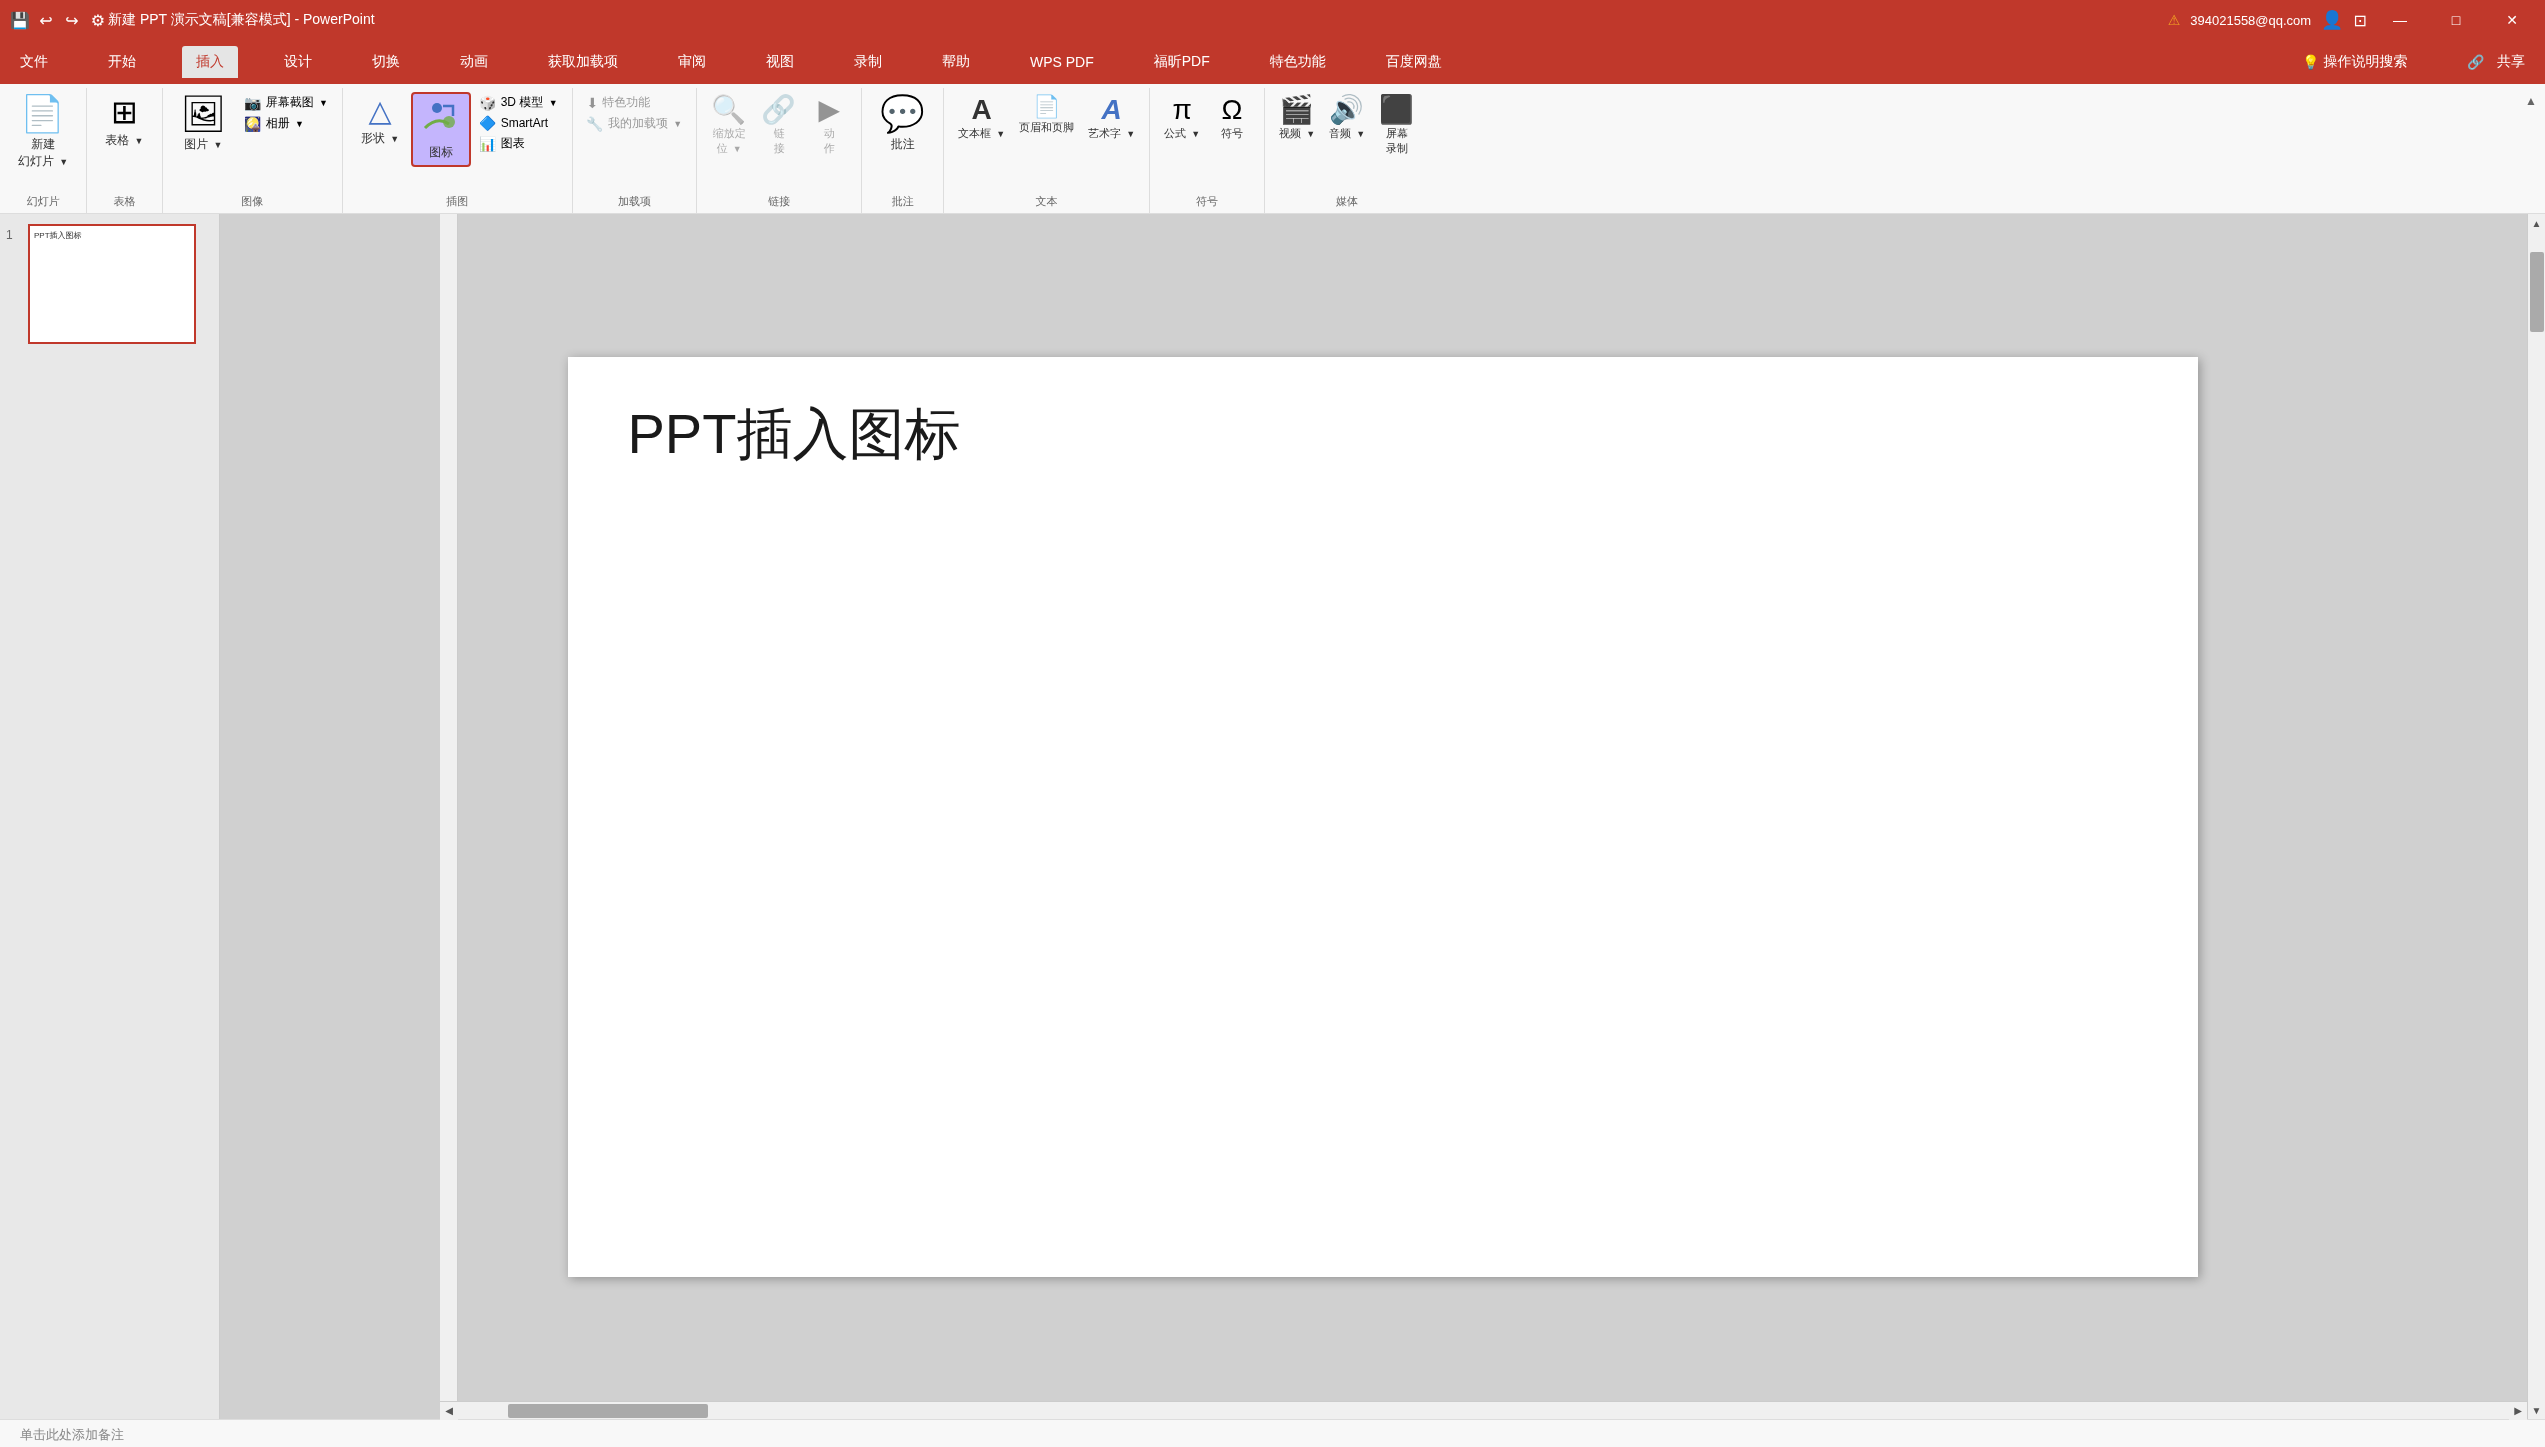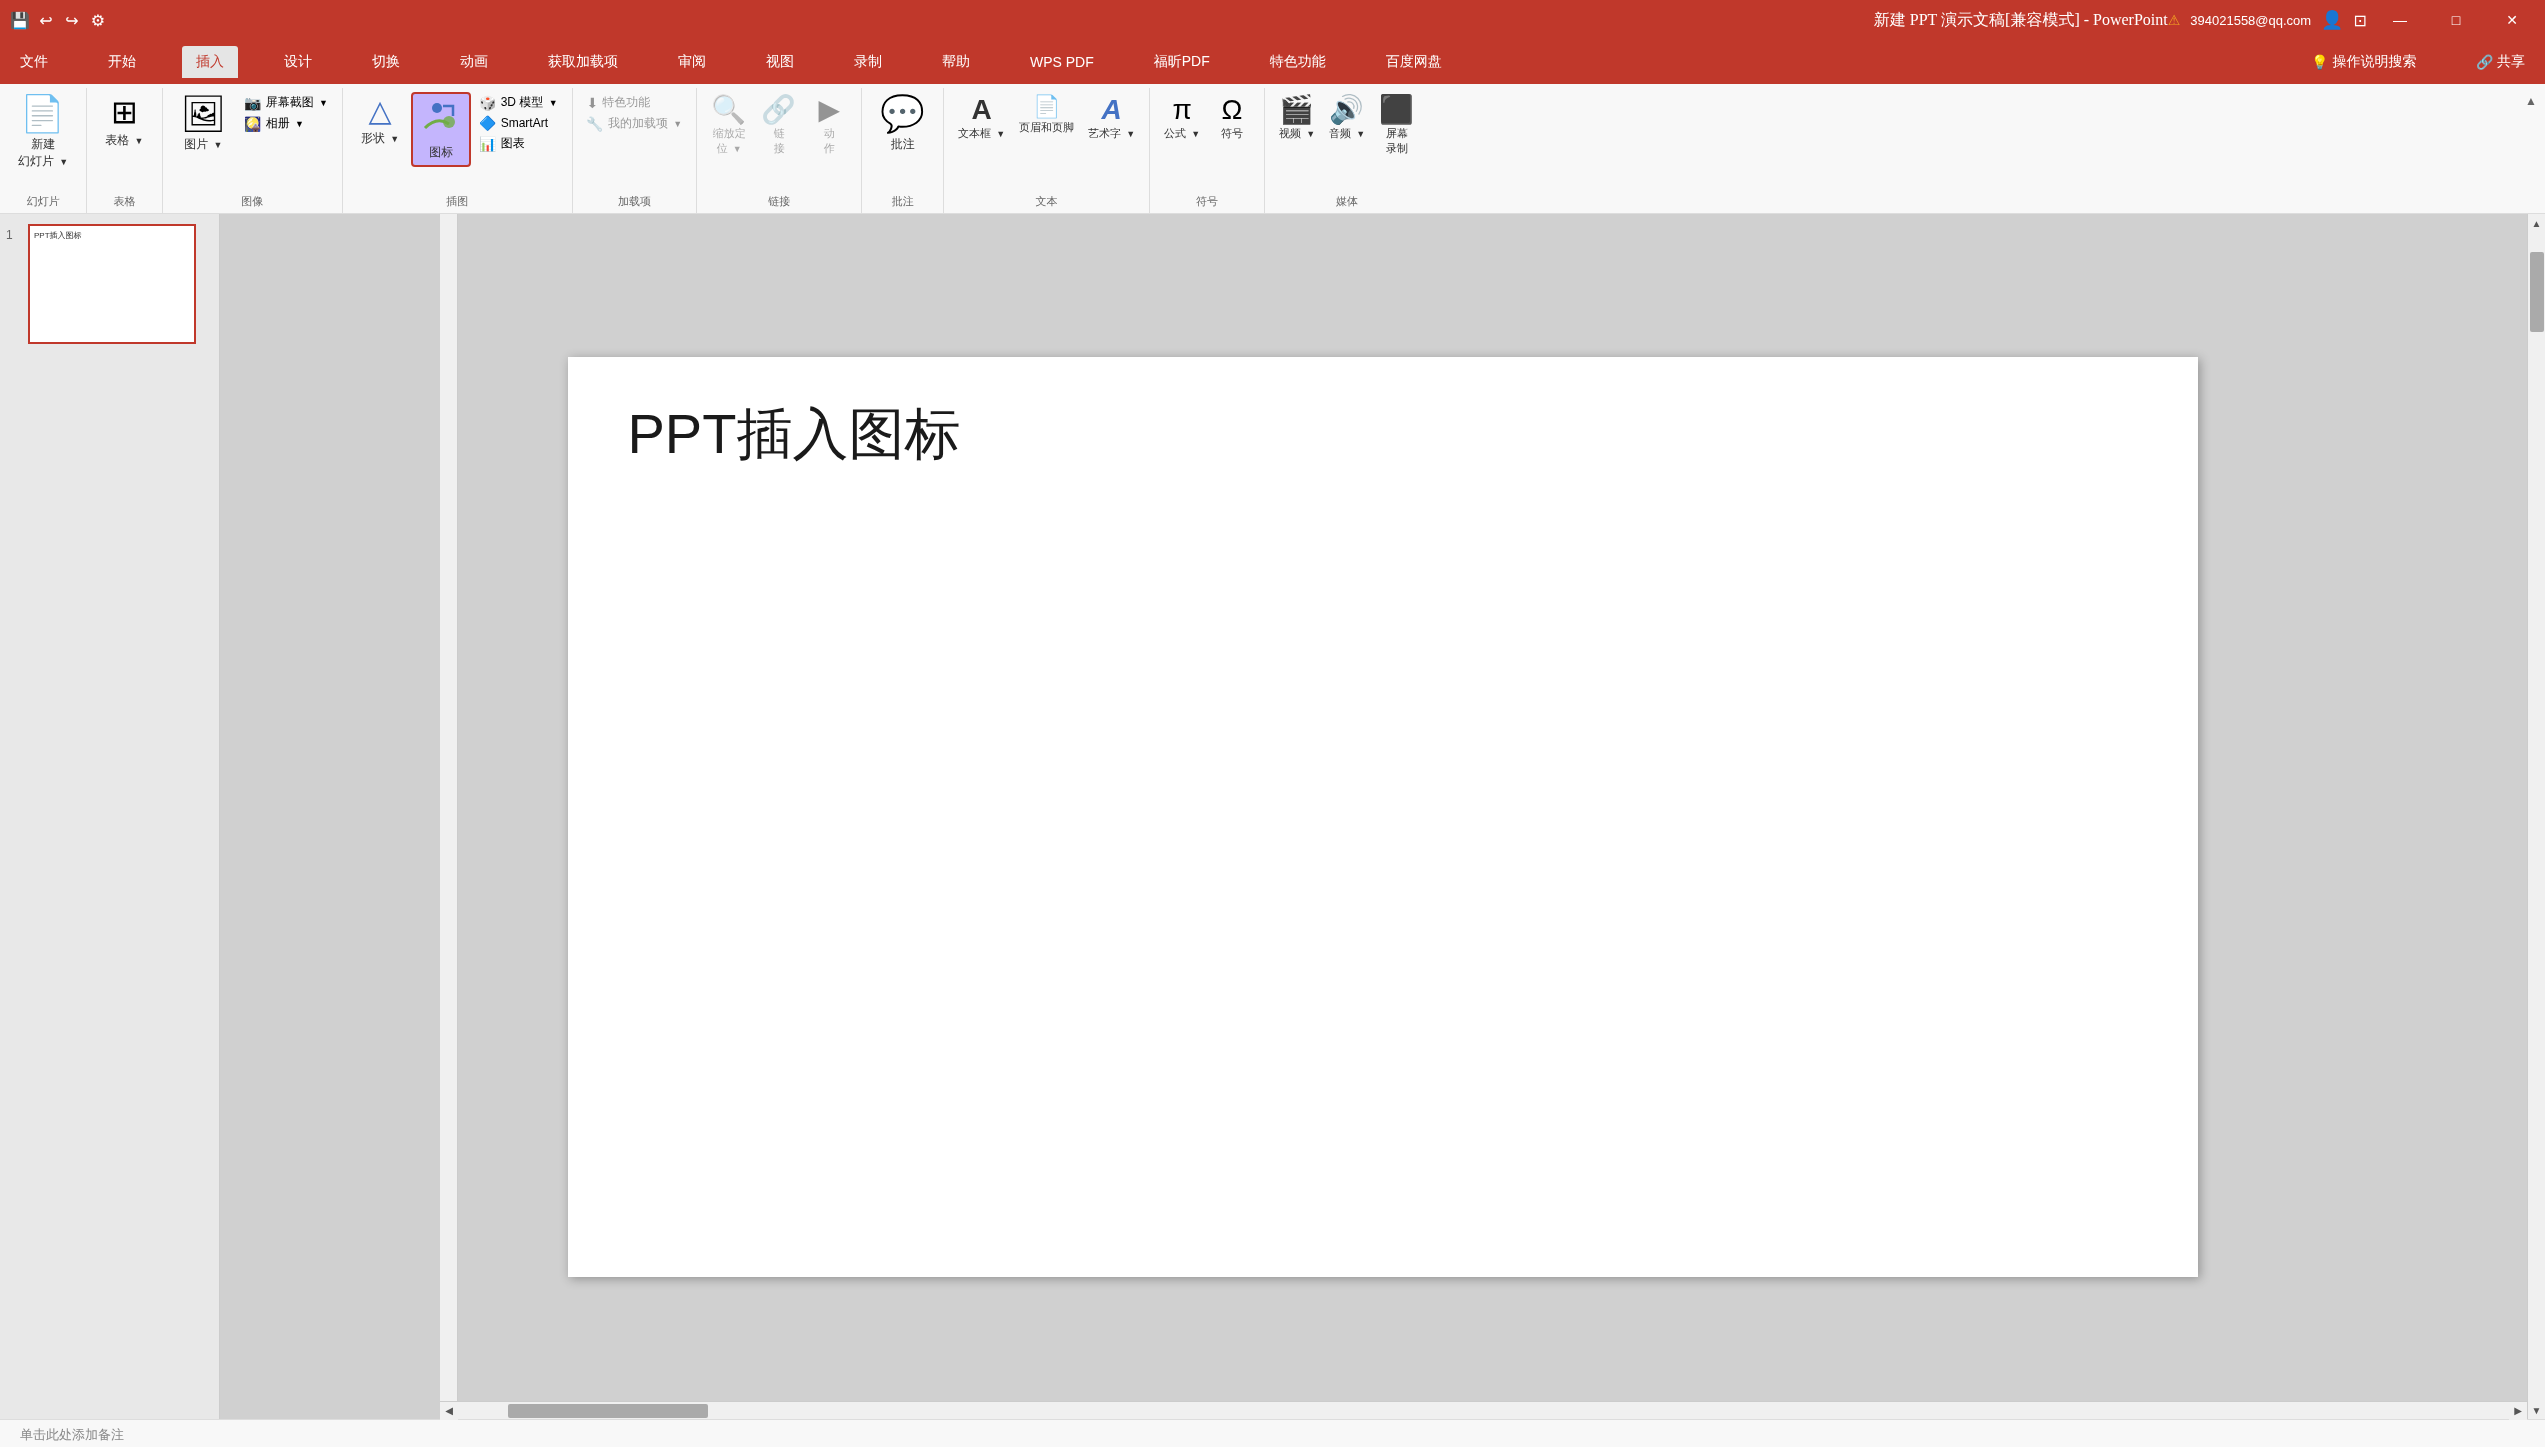--- a/index.html
+++ b/index.html
@@ -9,21 +9,21 @@
     .title-bar {
       height: 40px;
       background: #c0382b;
       display: flex;
       align-items: center;
       justify-content: space-between;
       padding: 0 10px;
       color: white;
     }
     .title-bar-left { display: flex; align-items: center; gap: 6px; }
-    .title-bar-center { flex: 1; text-align: right; font-size: 16px; font-family: Liberation Serif, serif; }
+    .title-bar-center { flex: 1; text-align: left; font-size: 14px; }
     .title-bar-right { display: flex; align-items: center; gap: 10px; font-size: 13px; }
     .title-btn { width: 20px; height: 20px; display: flex; align-items: center; justify-content: center; cursor: pointer; color: white; font-size: 16px; }
     .win-btn { width: 46px; height: 40px; display: flex; align-items: center; justify-content: center; cursor: pointer; color: white; font-size: 14px; }
 
     
     .menu-bar {
       height: 44px;
       background: #c0382b;
       display: flex;
       align-items: center;
@@ -233,21 +233,21 @@
   <div class="menu-item">福昕PDF</div>
   <div class="menu-item">特色功能</div>
   <div class="menu-item">百度网盘</div>
   <div style="flex:1;"></div>
   <div class="menu-item" style="display:flex;align-items:center;gap:4px;">
     <span>💡</span>
     <span>操作说明搜索</span>
   </div>
   <div class="menu-item">
     <span>🔗</span>
-    <span style="margin-left:3px;">共享</span>
+    <span style="margin-left:12px;">共享</span>
   </div>
 </div>
 
 <div class="ribbon">
 
   <div class="ribbon-group">
     <div class="ribbon-group-content">
       <div class="ribbon-btn-large">
         <div class="btn-icon">📄</div>
         <div class="btn-label">新建<br>幻灯片 <span class="dropdown-arrow">▼</span></div>

